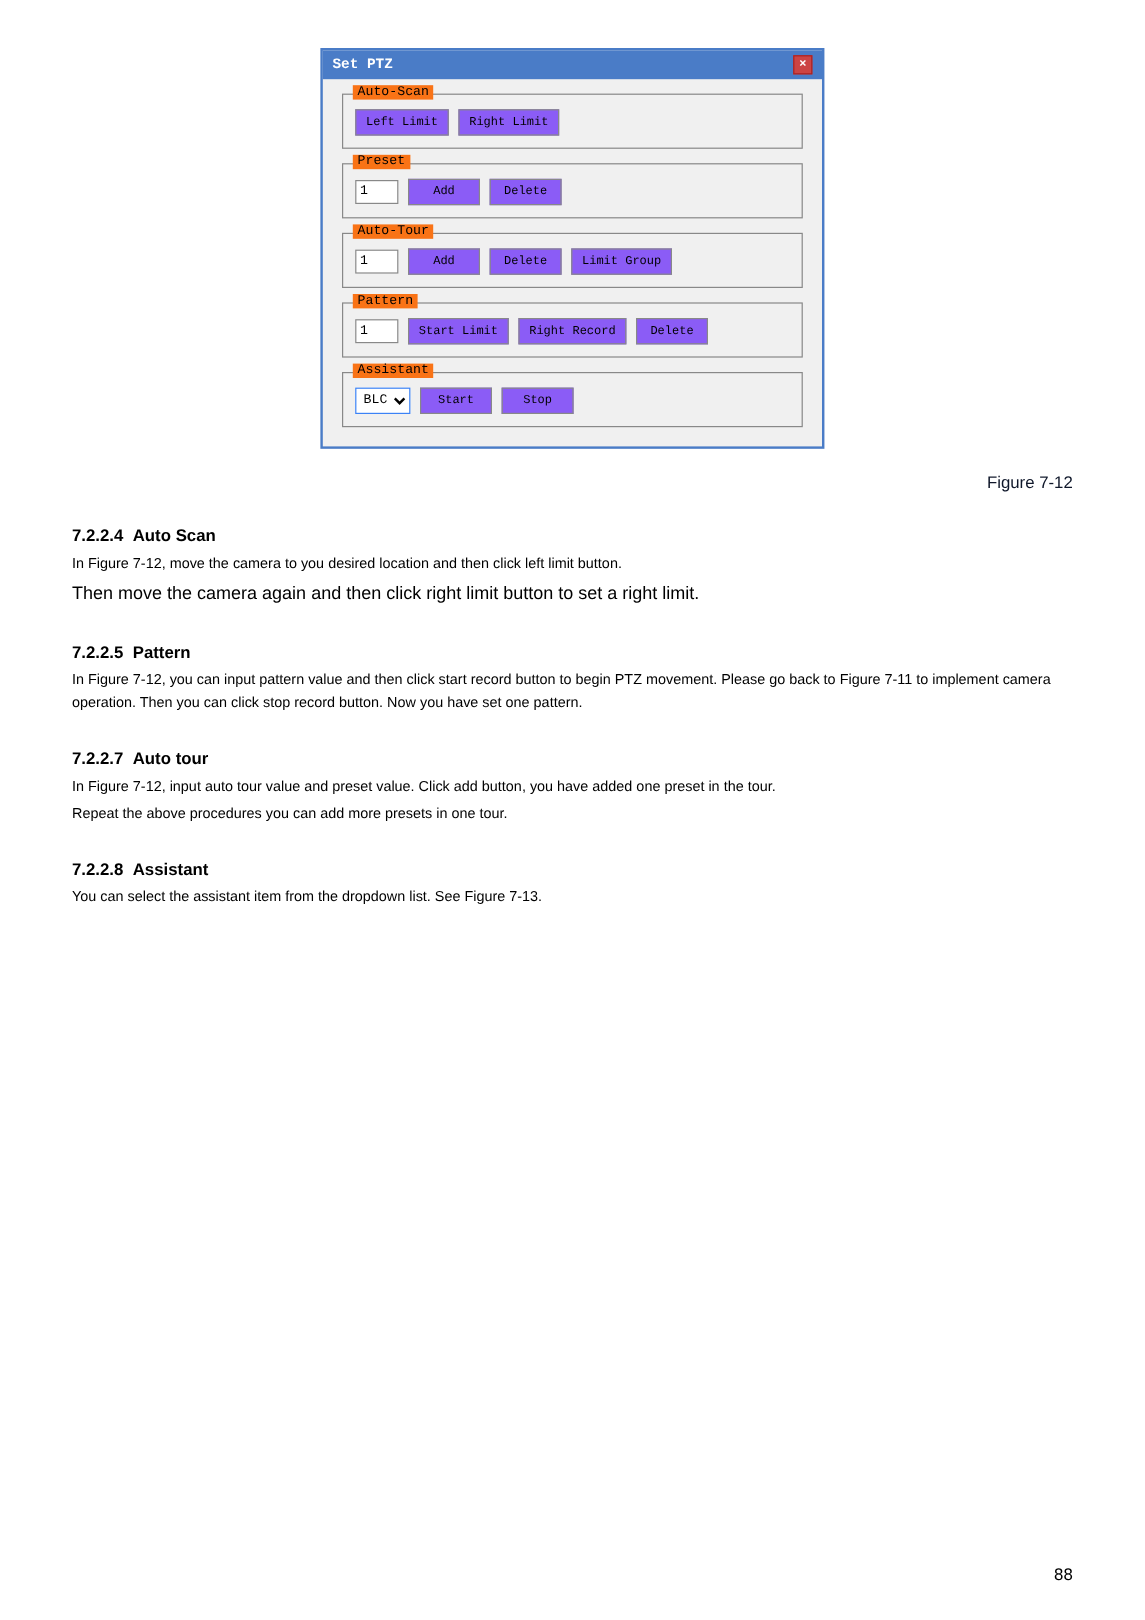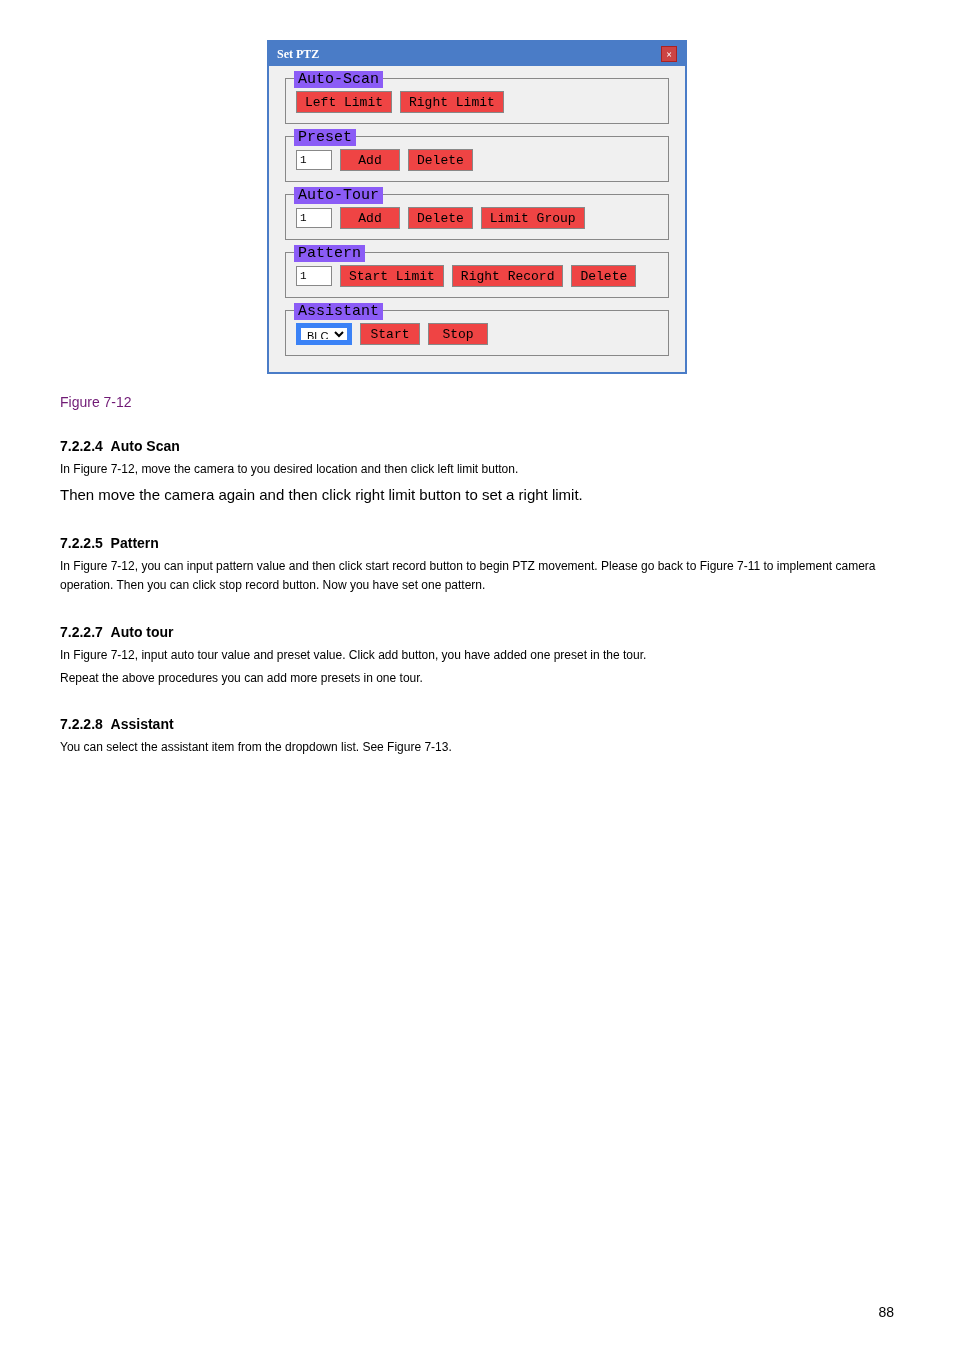--- a/index.html
+++ b/index.html
@@ -34,21 +34,20 @@
 
     .dialog-titlebar {
       background: #4a7cc7;
       color: white;
       padding: 4px 8px;
       display: flex;
       justify-content: space-between;
       align-items: center;
       font-size: 12px;
       font-weight: bold;
-      font-family: Liberation Serif, serif;
     }
 
     .dialog-close-btn {
       background: #cc4444;
       border: 1px solid #aa2222;
       color: white;
       width: 16px;
       height: 16px;
       display: flex;
       align-items: center;
@@ -68,23 +67,23 @@
       border: 1px solid #888;
       padding: 8px 10px 10px;
       position: relative;
       background: #f0f0f0;
     }
 
     .section-legend {
       position: absolute;
       top: -8px;
       left: 8px;
-      background: #8b5cf6;
+      background: #f97316;
       padding: 0 4px;
-      font-size: 15px;
+      font-size: 11px;
       font-family: 'Courier New', monospace;
     }
 
     .section-row {
       display: flex;
       align-items: center;
       gap: 8px;
       margin-top: 4px;
     }
 
@@ -93,45 +92,45 @@
       height: 20px;
       border: 1px solid #888;
       background: white;
       font-size: 11px;
       padding: 1px 3px;
       font-family: 'Courier New', monospace;
     }
 
     .dialog-btn {
       border: 1px solid #888;
-      background: #ef4444;
+      background: #8b5cf6;
       padding: 2px 8px;
-      font-size: 13px;
+      font-size: 10px;
       font-family: 'Courier New', monospace;
       cursor: pointer;
       height: 22px;
       min-width: 60px;
       text-align: center;
     }
 
     .dialog-select {
       height: 22px;
       font-size: 11px;
-      font-family: Liberation Sans, sans-serif;
-      border: 5px solid #3b82f6;
+      font-family: Liberation Mono, monospace;
+      border: 1px solid #3b82f6;
       background: white;
       padding: 1px 2px;
     }
 
     
     .figure-caption {
-      text-align: left;
+      text-align: right;
       font-size: 14px;
       margin-bottom: 24px;
-      color: #701a75;
+      color: #0f172a;
     }
 
     
     .section-heading {
       font-size: 14px;
       font-weight: bold;
       margin-bottom: 6px;
       margin-top: 0;
     }
 

